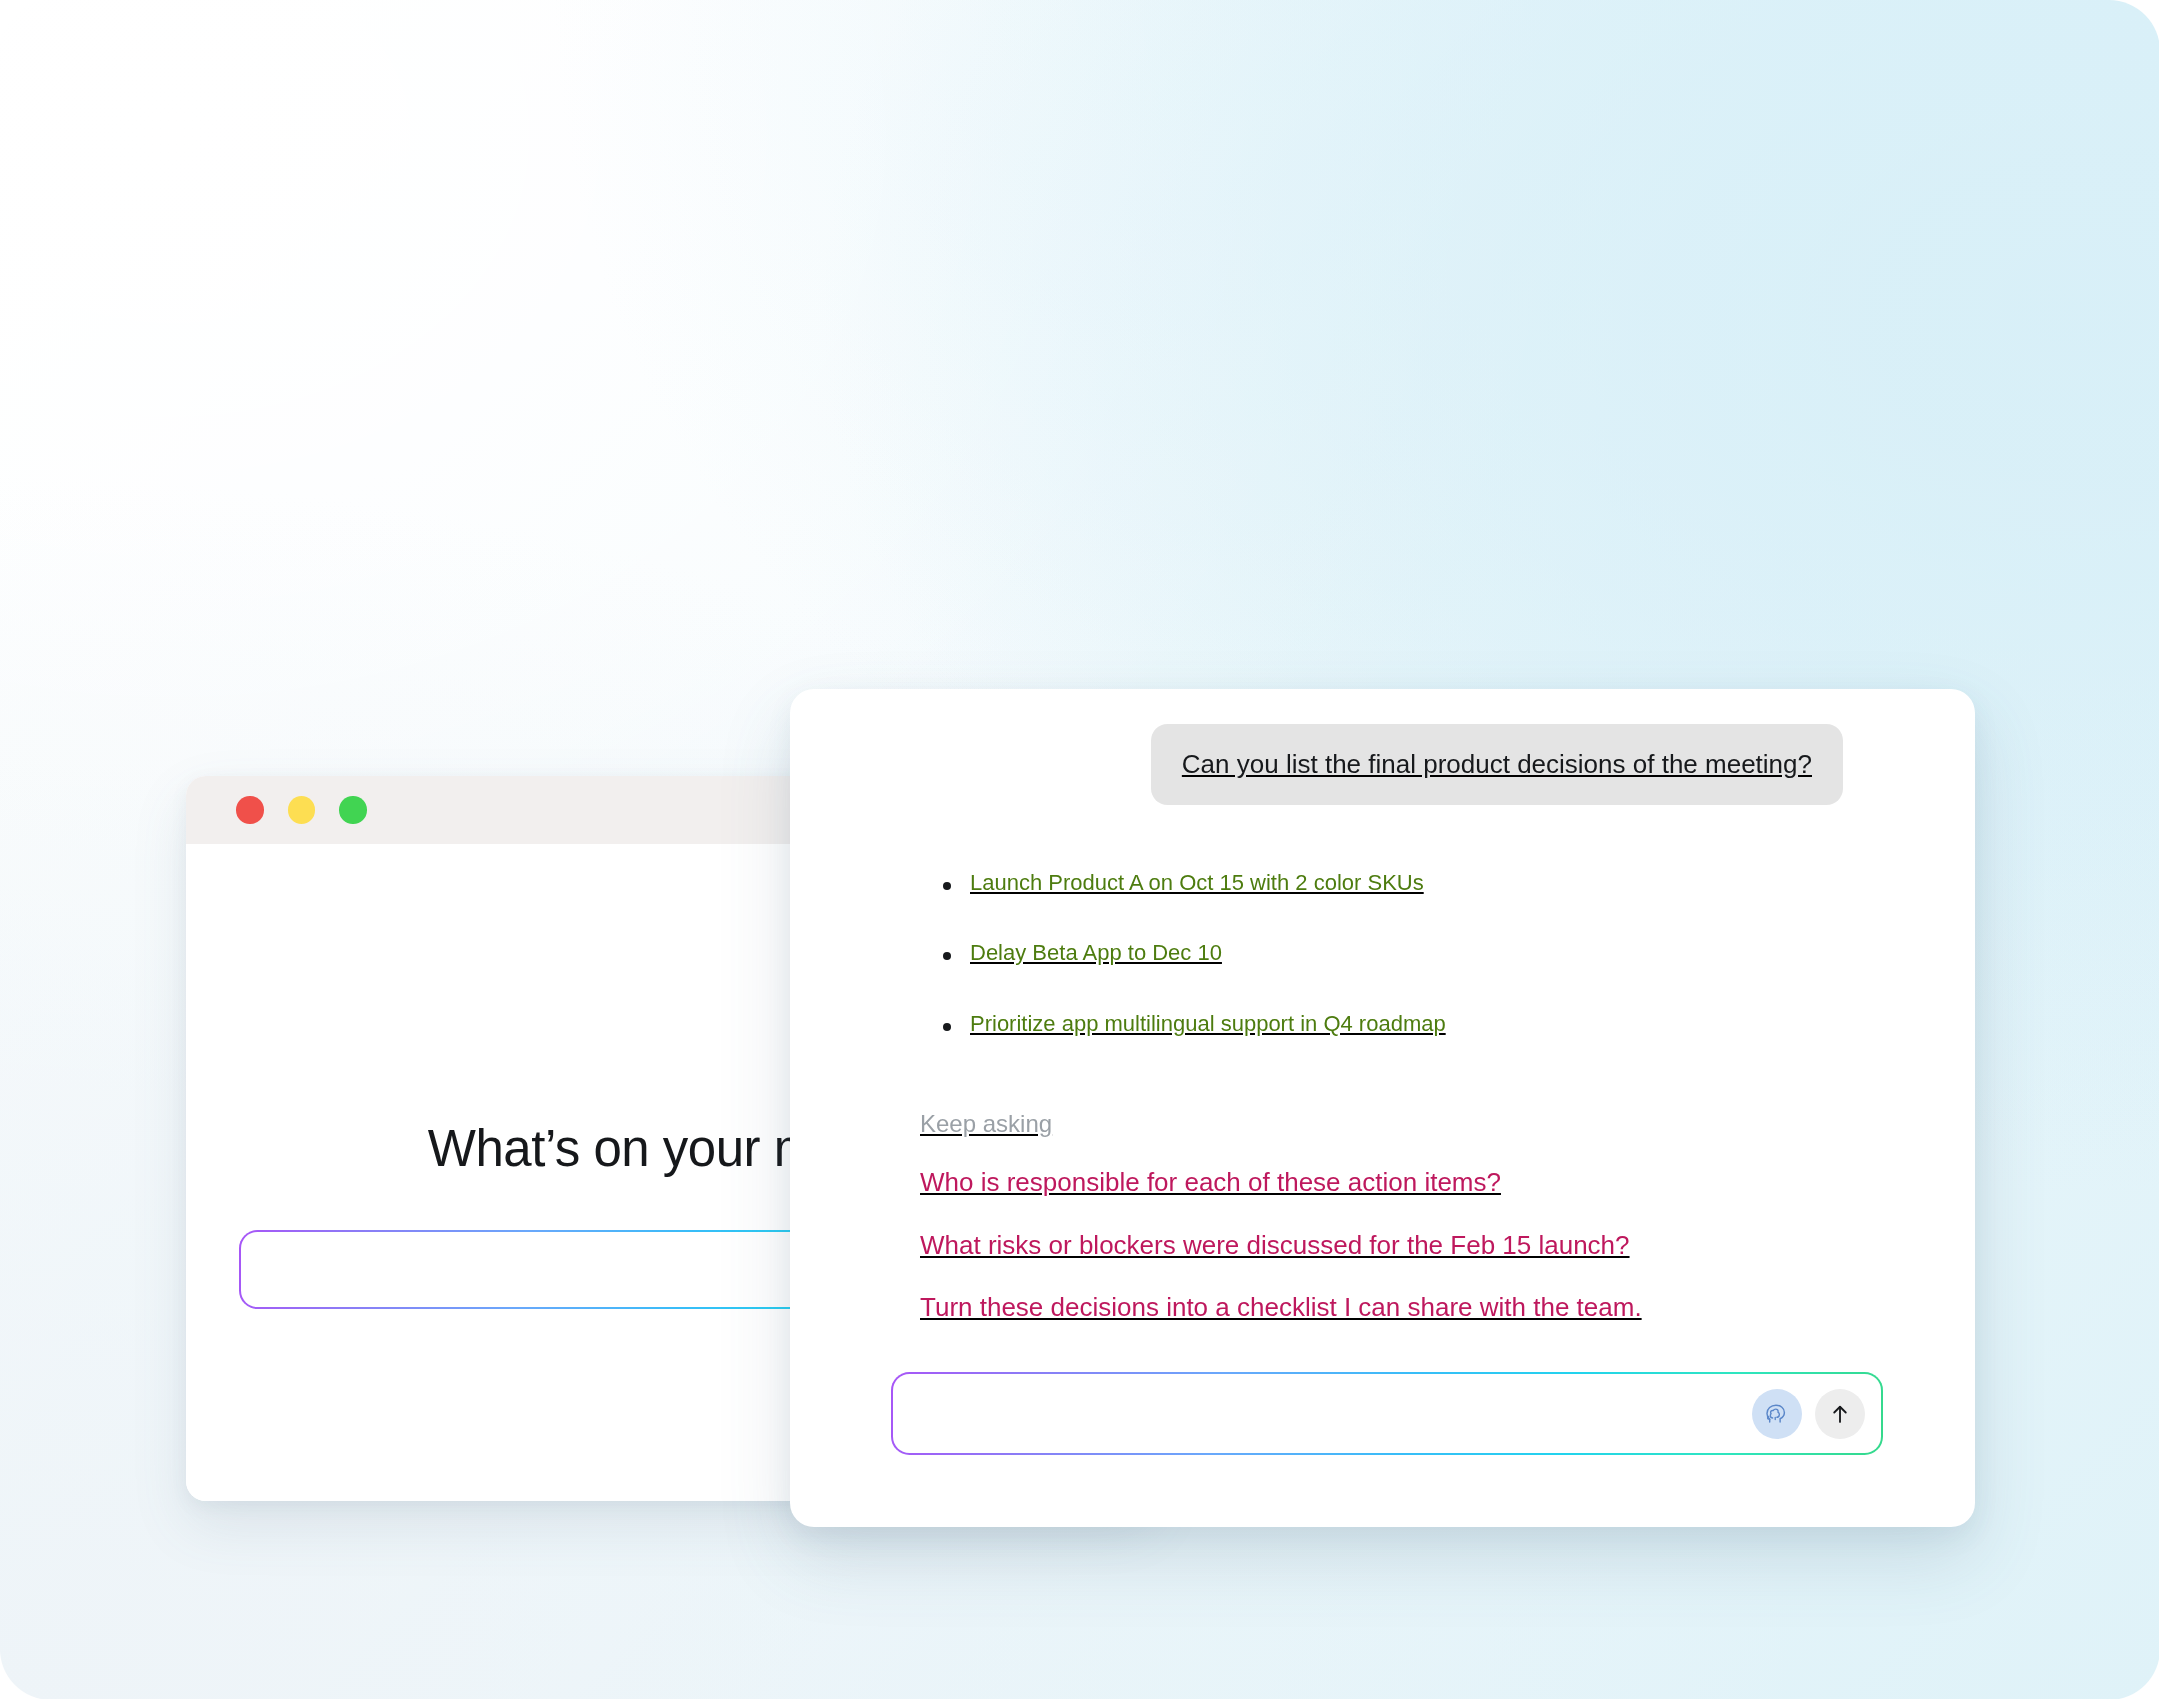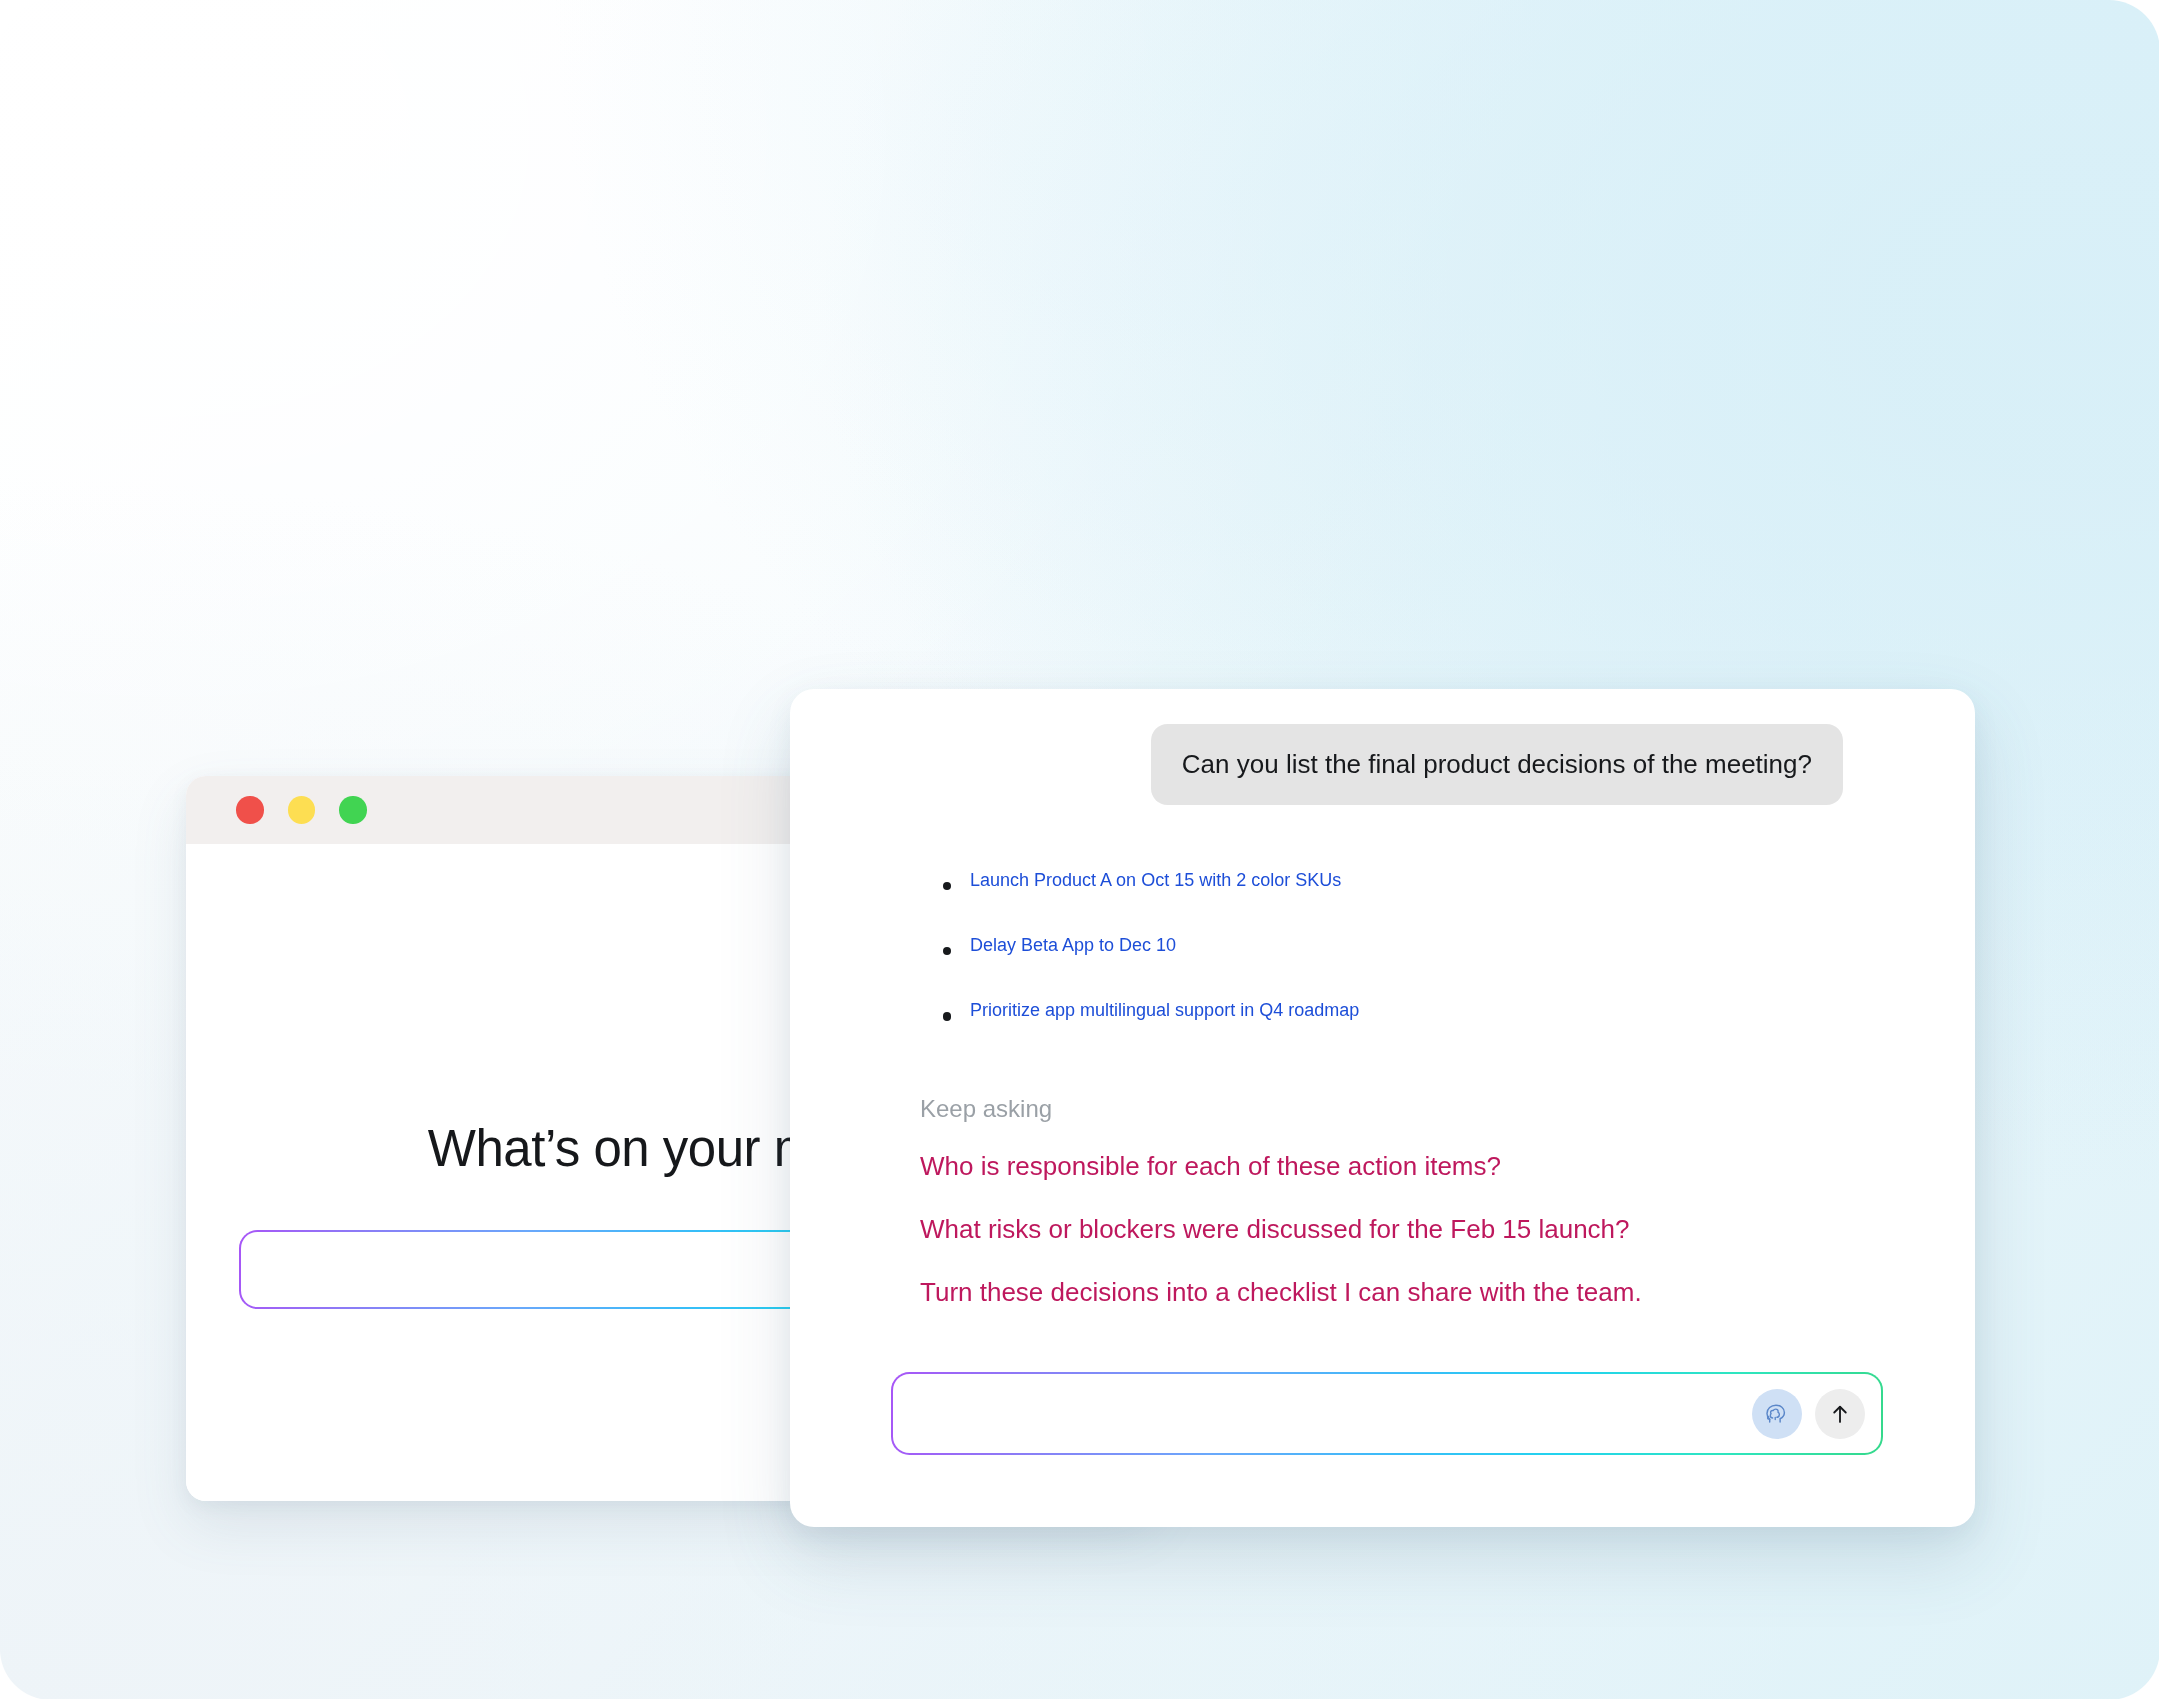--- a/index.html
+++ b/index.html
@@ -105,20 +105,21 @@
     position: absolute;
     left: 790px;
     top: 689px;
     width: 1185px;
     height: 838px;
     background: #ffffff;
     border-radius: 24px;
     box-shadow: 0 31px 73px rgba(70,100,125,0.16),
                 0 9.2px 26px rgba(70,100,125,0.08);
     overflow: hidden;
+    text-decoration: underline;
   }
 
   .user-row {
     display: flex;
     justify-content: flex-end;
     padding: 35px 132px 0 0;
   }
   .user-bubble {
     background: #e4e4e4;
     color: #17191c;
@@ -129,23 +130,23 @@
     max-width: 826px;
   }
 
   .answer-list {
     margin: 64px 0 0 0;
     padding: 0 0 0 147px;
     list-style: none;
   }
   .answer-list li {
     position: relative;
-    font-size: 18px;
+    font-size: 22px;
     line-height: 1.3;
-    color: #1d4ed8;
+    color: #4d7c0f;
     margin-bottom: 42px;
     padding-left: 33px;
   }
   .answer-list li:last-child { margin-bottom: 0; margin-top: 28px; }
   .answer-list li::before {
     content: "";
     position: absolute;
     left: 5.5px;
     top: 13px;
     width: 8.3px;

